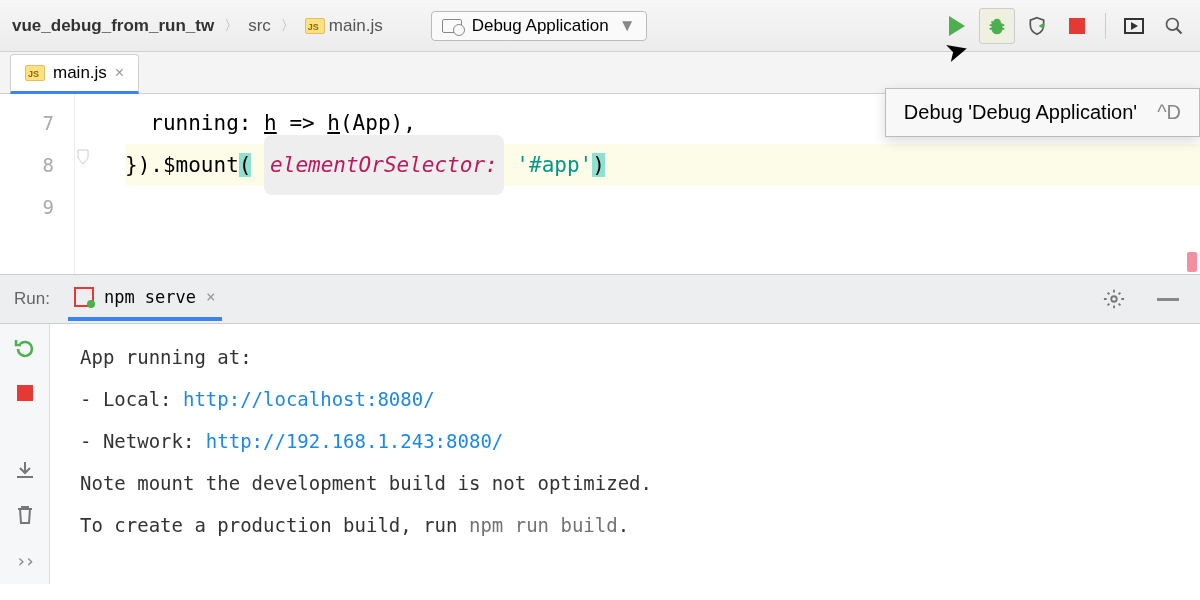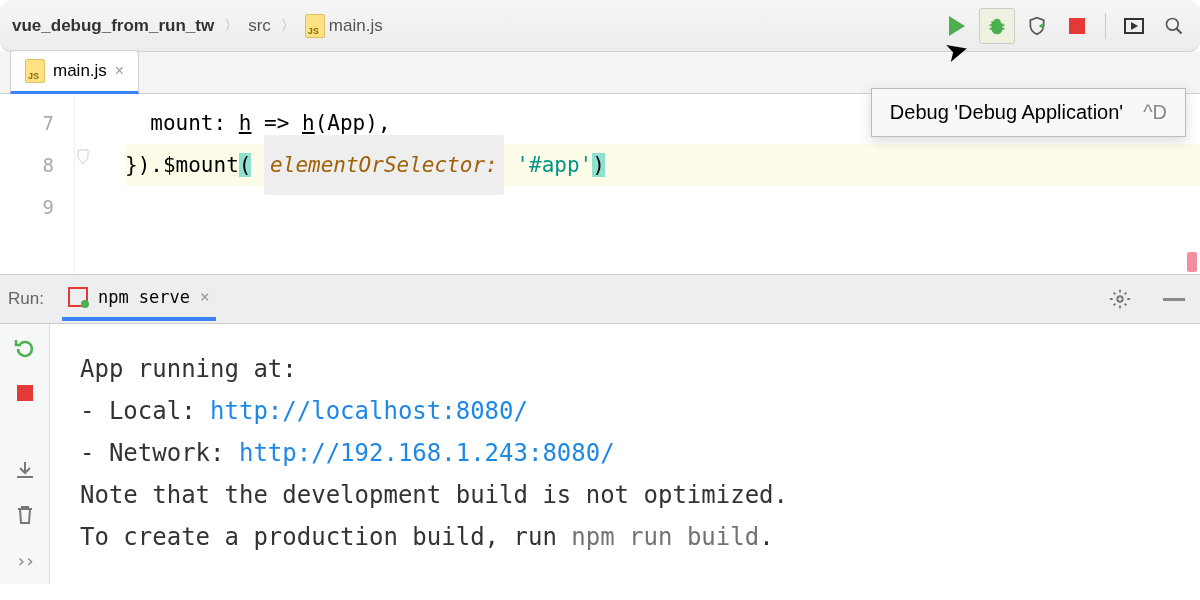--- a/index.html
+++ b/index.html
@@ -1,59 +1,59 @@
 <!DOCTYPE html>
 <html><head>
 <meta charset="utf-8">
 <style>
 * { box-sizing: border-box; margin: 0; padding: 0; }
 body { font-family: -apple-system, BlinkMacSystemFont, "Segoe UI", sans-serif; font-size: 17px; background: #fff; width: 1200px; height: 600px; overflow: hidden; }
-.toolbar { height: 52px; display: flex; align-items: center; background: linear-gradient(#f6f6f6, #ececec); border-bottom: 1px solid #d0d0d0; padding: 0 8px; gap: 4px; border-radius: 11px; }
+.toolbar { height: 52px; display: flex; align-items: center; background: linear-gradient(#f6f6f6, #ececec); border-bottom: 1px solid #d0d0d0; padding: 0 8px; gap: 4px; }
 .breadcrumbs { display: flex; align-items: center; gap: 6px; flex: 0 0 auto; }
 .crumb { display: flex; align-items: center; gap: 4px; color: #555; cursor: pointer; padding: 2px 4px; }
 .crumb.bold { font-weight: 600; color: #333; }
 .chevron { color: #aaa; font-size: 14px; }
-.js-icon { width: 20px; height: 24px; background: #ffe082; border: 1px solid #e0c060; display: flex; align-items: flex-end; justify-content: flex-start; font-size: 9px; font-weight: bold; color: #8a6d00; padding: 0 0 1px 2px; border-radius: 2px; }
+.js-icon { width: 20px; height: 16px; background: #ffe082; border: 1px solid #e0c060; display: flex; align-items: flex-end; justify-content: flex-start; font-size: 9px; font-weight: bold; color: #8a6d00; padding: 0 0 1px 2px; border-radius: 2px; }
 .run-config { margin-left: 40px; display: flex; align-items: center; border: 1px solid #bbb; border-radius: 4px; background: #fafafa; padding: 4px 10px; gap: 10px; cursor: pointer; }
 .run-config-icon { width: 20px; height: 14px; border: 1px solid #888; border-radius: 2px; position: relative; }
 .run-config-icon::after { content: ""; position: absolute; bottom: -4px; right: -4px; width: 10px; height: 10px; border: 1px solid #888; border-radius: 50%; background: #fafafa; }
 .toolbar-spacer { flex: 1; }
 .tool-btn { width: 36px; height: 36px; display: flex; align-items: center; justify-content: center; cursor: pointer; border-radius: 3px; }
 .tool-btn.highlighted { background: #f0f0e0; border: 1px solid #ccc; }
 .play-icon { width: 0; height: 0; border-left: 16px solid #4caf50; border-top: 10px solid transparent; border-bottom: 10px solid transparent; }
 .bug-icon { width: 22px; height: 22px; color: #4caf50; }
 .shield-icon { width: 20px; height: 22px; }
 .stop-icon { width: 16px; height: 16px; background: #e53935; }
 .rect-play-icon { width: 20px; height: 16px; border: 2px solid #333; display: flex; align-items: center; justify-content: center; }
 .rect-play-icon::after { content: ""; width: 0; height: 0; border-left: 7px solid #333; border-top: 4px solid transparent; border-bottom: 4px solid transparent; }
 .search-icon { width: 20px; height: 20px; }
 .cursor { position: absolute; left: 945px; top: 34px; font-size: 28px; transform: rotate(-15deg); pointer-events: none; z-index: 100; }
 .tabs { height: 42px; display: flex; align-items: flex-end; border-bottom: 1px solid #d0d0d0; padding-left: 10px; background: #f4f4f4; }
 .tab { display: flex; align-items: center; gap: 8px; padding: 8px 14px; background: #fff; border: 1px solid #d0d0d0; border-bottom: 3px solid #3b82f6; border-radius: 4px 4px 0 0; margin-bottom: -1px; }
 .tab-close { color: #999; cursor: pointer; font-size: 16px; }
-.tooltip { position: absolute; right: 14px; top: 88px; background: #f8f8f8; border: 1px solid #bbb; box-shadow: 0 4px 12px rgba(0,0,0,0.15); padding: 12px 18px; font-size: 20px; display: flex; align-items: center; gap: 20px; z-index: 50; }
+.tooltip { position: absolute; right: 0; top: 88px; background: #f8f8f8; border: 1px solid #bbb; box-shadow: 0 4px 12px rgba(0,0,0,0.15); padding: 12px 18px; font-size: 20px; display: flex; align-items: center; gap: 20px; z-index: 50; }
 .tooltip .shortcut { color: #888; }
 .editor { display: flex; height: 180px; background: #fff; }
 .gutter { width: 75px; text-align: right; padding: 8px 20px 8px 0; color: #aaa; font-family: "Menlo", monospace; font-size: 19px; line-height: 42px; background: #fff; border-right: 1px solid #eee; }
 .code { flex: 1; padding: 8px 0 8px 50px; font-family: "Menlo", monospace; font-size: 21px; line-height: 42px; position: relative; }
 .code-line { white-space: pre; }
 .hl-line { background: #fcfce8; }
-.param-hint { background: #eee; color: #a16207; padding: 18px 6px; border-radius: 2px; font-style: italic; }
+.param-hint { background: #eee; color: #be185d; padding: 18px 6px; border-radius: 8px; font-style: italic; }
 .str { color: #009688; font-weight: 500; }
 .paren-hl { background: #8ee0d0; }
 .underline { text-decoration: underline; }
-.run-panel-header { height: 50px; background: #eceef0; border-top: 1px solid #ccc; border-bottom: 1px solid #ccc; display: flex; align-items: center; padding: 0 8px; gap: 18px; }
+.run-panel-header { height: 50px; background: #eceef0; border-top: 1px solid #ccc; border-bottom: 1px solid #ccc; display: flex; align-items: center; padding: 0 14px; gap: 18px; }
 .run-label { color: #666; }
 .run-tab { display: flex; align-items: flex-start; gap: 10px; padding: 10px 6px; border-bottom: 4px solid #3b82f6; font-family: "Menlo", monospace; }
 .npm-icon { width: 20px; height: 20px; border: 2px solid #e53935; position: relative; }
 .npm-icon::after { content: ""; position: absolute; bottom: -3px; right: -3px; width: 8px; height: 8px; background: #4caf50; border-radius: 50%; }
 .panel-body { display: flex; height: 260px; }
 .panel-sidebar { width: 50px; background: #f6f7f8; border-right: 1px solid #ddd; display: flex; flex-direction: column; align-items: center; padding: 10px 0; gap: 18px; }
 .side-btn { width: 28px; height: 28px; display: flex; align-items: center; justify-content: center; cursor: pointer; }
-.console { flex: 1; padding: 24px 30px; font-family: "Menlo", monospace; font-size: 24px; line-height: 42px; color: #333; }
+.console { flex: 1; padding: 12px 30px; font-family: "Menlo", monospace; font-size: 19px; line-height: 42px; color: #333; }
 .link { color: #1e88e5; cursor: pointer; }
 .teal { color: #737373; }
 .gear-icon { width: 22px; height: 22px; }
 .min-icon { width: 22px; height: 3px; background: #888; }
 .more-icon { font-family: monospace; color: #888; font-size: 18px; letter-spacing: -2px; }
 .resize-mark { position: absolute; right: 3px; top: 158px; width: 10px; height: 20px; background: #f48fa0; border-radius: 2px; }
 </style>
 </head>
 <body>
 
@@ -62,20 +62,25 @@
     <span class="crumb bold">vue_debug_from_run_tw</span>
     <span class="chevron">〉</span>
     <span class="crumb">src</span>
     <span class="chevron">〉</span>
     <span class="crumb">
       <span class="js-icon">JS</span>
       <span>main.js</span>
     </span>
   </div>
 
+  <div class="run-config">
+    <span class="run-config-icon"></span>
+    <span>Debug Application</span>
+    <span style="color:#888">▼</span>
+  </div>
 
   <div class="toolbar-spacer"></div>
 
   <div class="tool-btn">
     <span class="play-icon"></span>
   </div>
   <div class="tool-btn highlighted">
     <svg class="bug-icon" viewBox="0 0 24 24">
         <path fill="#4caf50" d="M12 5a3 3 0 013 3H9a3 3 0 013-3zm-5 5h10v5a5 5 0 01-10 0v-5zm-3 1h3m10 0h3M4 15h3m10 0h3M6 7l2 2m8-2l-2 2" stroke="#4caf50" stroke-width="2"></path>
       </svg>
@@ -119,21 +124,21 @@
 <div class="editor" style="position:relative">
   <div class="gutter">
     <div>7</div>
     <div>8</div>
     <div>9</div>
   </div>
   <svg style="position:absolute;left:76px;top:54px" width="14" height="18">
       <path d="M2 2 h10 v8 l-5 6 l-5 -6 z" fill="#fff" stroke="#ccc"></path>
     </svg>
   <div class="code">
-    <div class="code-line"><span>  mount: </span><span class="underline">h</span><span> =&gt; </span><span class="underline">h</span><span>(App),</span></div>
+    <div class="code-line"><span>  running: </span><span class="underline">h</span><span> =&gt; </span><span class="underline">h</span><span>(App),</span></div>
     <div class="code-line hl-line"><span>}).$mount</span><span class="paren-hl">(</span> <span class="param-hint">elementOrSelector:</span><span> </span><span class="str">'#app'</span><span class="paren-hl">)</span></div>
     <div class="code-line"></div>
   </div>
   <span class="resize-mark"></span>
 </div>
 
 <div class="run-panel-header">
   <span class="run-label">Run:</span>
   <div class="run-tab">
     <span class="npm-icon"></span>
@@ -176,16 +181,16 @@
     </div>
     <div class="side-btn">
       <span class="more-icon">››</span>
     </div>
   </div>
   <div class="console">
     <div>App running at:</div>
     <div><span>- Local:   </span><span class="link">http://localhost:8080/</span></div>
     <div><span>- Network: </span><span class="link">http://192.168.1.243:8080/</span></div>
     <div></div>
-    <div>Note that the development build is not optimized.</div>
+    <div>Note mount the development build is not optimized.</div>
     <div><span>To create a production build, run </span><span class="teal">npm run build</span><span>.</span></div>
   </div>
 </div>
 
 </body></html>

